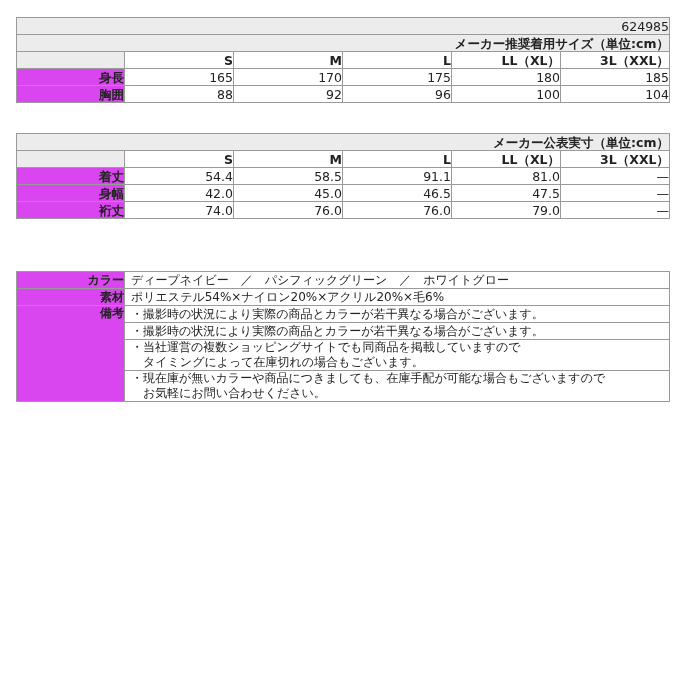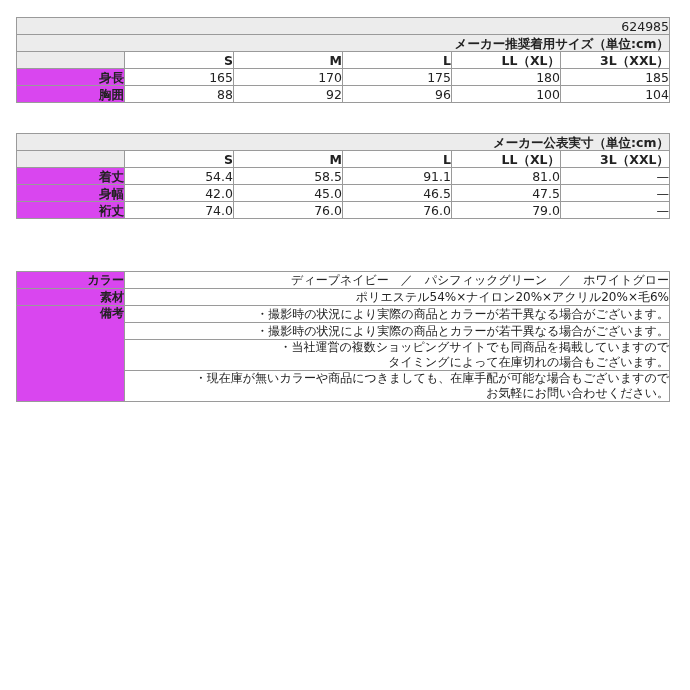--- a/index.html
+++ b/index.html
@@ -3,21 +3,21 @@
 <meta charset="utf-8">
 <style>
   html, body { margin:0; padding:0; background:#ffffff; }
   body { width:690px; height:690px; position:relative; overflow:hidden;
          font-family:"DejaVu Sans", "Liberation Sans", sans-serif; color:#222; }
   table { border-collapse:collapse; position:absolute; left:16px; width:654px; table-layout:fixed; }
   td { border:1.5px solid #9a9a9a; padding:0; height:16px; line-height:15px; font-size:12.5px; text-align:right; white-space:nowrap; overflow:hidden; }
   .hdr { background:#ececec; }
   .rowlab { background:#d946ef; font-weight:bold; }
   .b { font-weight:bold; }
-  .left { text-align:right; padding-left:6px; }
+  .left { text-align:left; padding-left:6px; }
   #t1 { top:17px; }
   #t2 { top:133px; }
   #t3 { top:232px;margin-top:39px; }
   #t3 td { font-size:12px; }
   .note2 { line-height:15px; }
 </style>
 </head>
 <body>
 
 <table id="t1">

